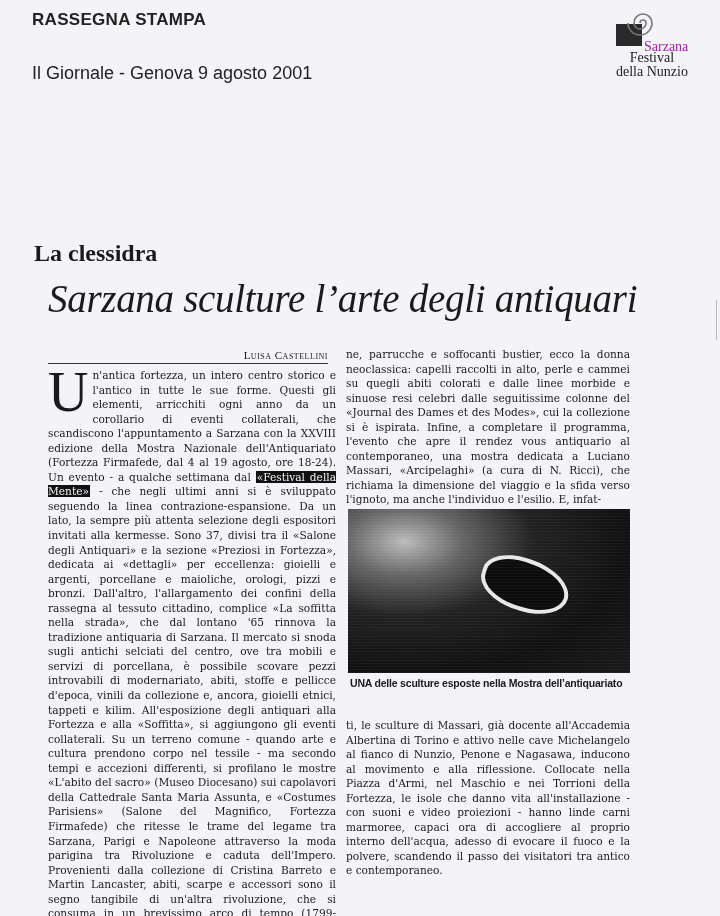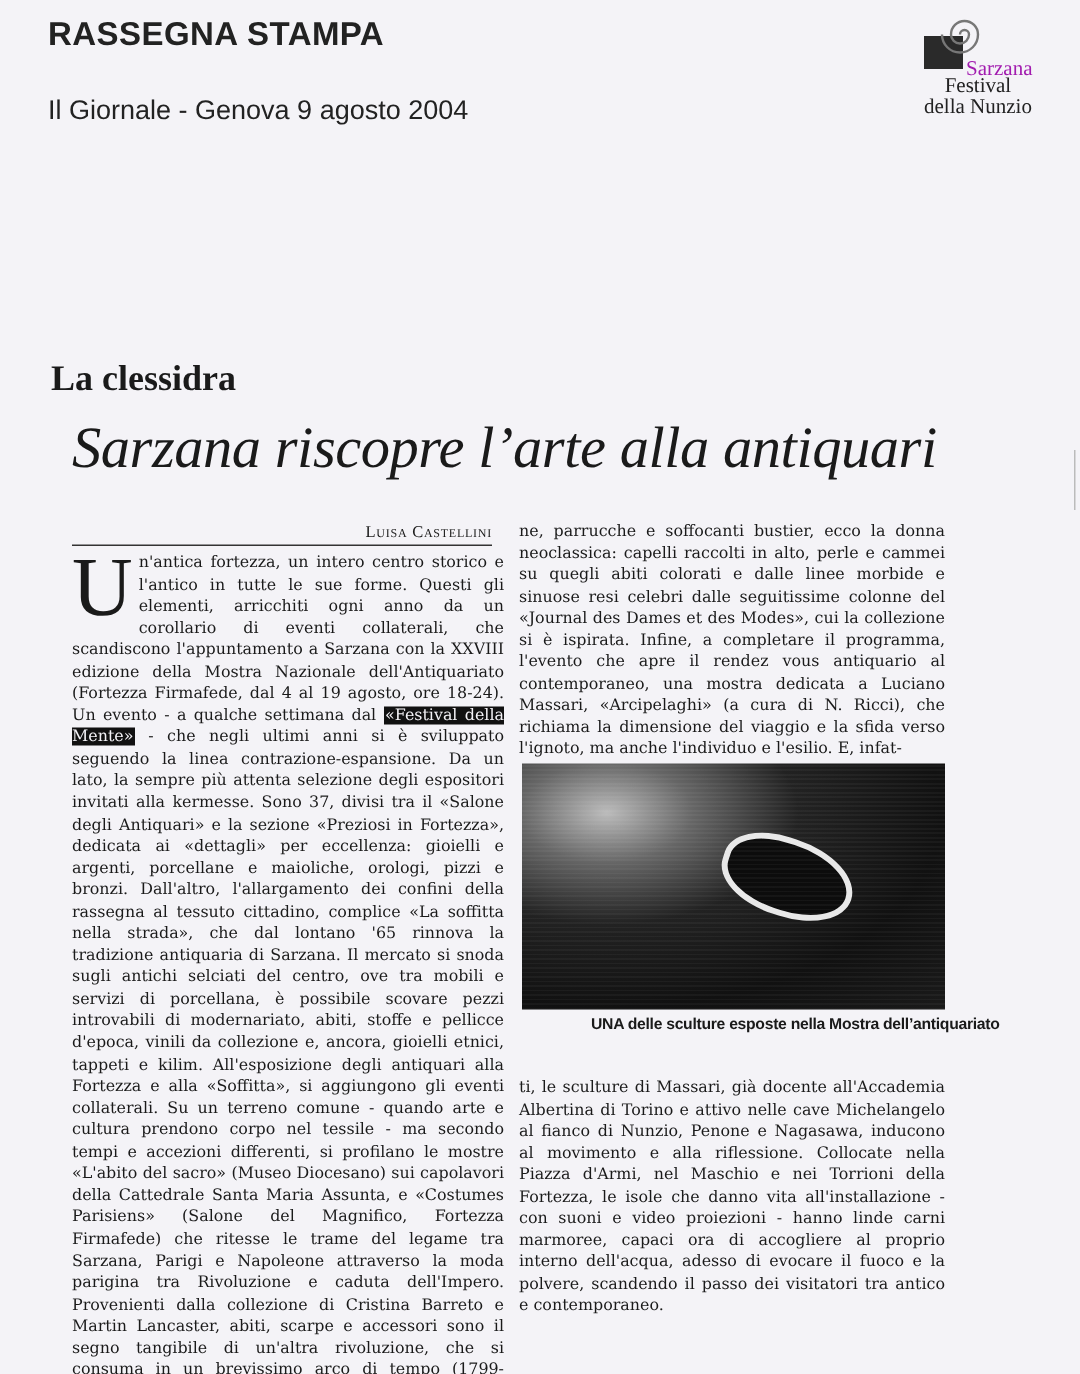--- a/index.html
+++ b/index.html
@@ -1,61 +1,61 @@
 <!DOCTYPE html>
 <html><head>
 <meta charset="utf-8">
 <style>
   html,body{margin:0;padding:0;}
   body{width:720px;height:916px;background:#f4f3f7;position:relative;overflow:hidden;color:#1a1a1a;}
-  .hdr1{position:absolute;left:32px;top:10px;font-family:"Liberation Sans",sans-serif;font-weight:bold;font-size:22px;letter-spacing:0.3px;color:#222;}
+  .hdr1{position:absolute;left:32px;top:10px;font-family:"Liberation Sans",sans-serif;font-weight:bold;font-size:17px;letter-spacing:0.3px;color:#222;}
   .hdr2{position:absolute;left:32px;top:63px;font-family:"Liberation Sans",sans-serif;font-size:18px;color:#222;}
   .logo{position:absolute;left:612px;top:4px;width:100px;height:78px;}
   .logo .sq{position:absolute;left:4px;top:20px;width:26px;height:22px;background:#2a2a2a;}
   .logo .spiral{position:absolute;left:14px;top:2px;width:34px;height:34px;}
   .logo .t1{position:absolute;left:32px;top:35px;font-family:"Liberation Serif",serif;font-size:14px;color:#a21caf;}
   .logo .t2{position:absolute;left:4px;top:47px;font-family:"Liberation Serif",serif;font-size:14px;line-height:14px;color:#222;text-align:center;}
   .kicker{position:absolute;left:34px;top:240px;font-family:"Liberation Serif",serif;font-weight:bold;font-size:24px;color:#1a1a1a;}
   .title{position:absolute;left:48px;top:276px;font-family:"Liberation Serif",serif;font-style:italic;font-size:39px;color:#1a1a1a;letter-spacing:-0.3px;}
   .byline{position:absolute;left:48px;top:349px;width:280px;font-family:"Liberation Serif",serif;font-size:11px;font-variant:small-caps;letter-spacing:0.5px;border-bottom:1px solid #333;padding-bottom:2px;text-align:right;}
   .col{position:absolute;font-family:"DejaVu Serif",serif;font-size:10.6px;line-height:14.55px;text-align:justify;color:#1a1a1a;}
   .col p{margin:0;}
   .col1{left:48px;top:368px;width:288px;}
   .col2{left:346px;top:347px;width:284px;}
   .col3{left:346px;top:718px;width:284px;}
   .dropcap{float:left;font-family:"Liberation Serif",serif;font-size:56px;line-height:44px;margin:2px 4px 0 0;}
   .hl{background:#111;color:#f4f3f7;padding:0 1px;}
   .photo{position:absolute;left:348px;top:509px;width:282px;height:164px;background:radial-gradient(ellipse at 20% 20%,#bbb 0%,#666 18%,#222 40%,#111 70%,#1a1a1a 100%);overflow:hidden;}
   .photo .hole{position:absolute;left:132px;top:50px;width:82px;height:44px;border-radius:45% 55% 50% 50%;border:4px solid #e8e8e8;background:#0c0c0c;transform:rotate(18deg);}
   .photo .streak{position:absolute;left:0;top:0;width:100%;height:100%;background:repeating-linear-gradient(0deg,rgba(255,255,255,0.04) 0 1px,transparent 1px 3px);}
-  .caption{position:absolute;left:350px;top:677px;font-family:"Liberation Sans",sans-serif;font-weight:bold;font-size:10.5px;color:#1a1a1a;letter-spacing:-0.2px;margin-left:44px;}
+  .caption{position:absolute;left:350px;top:677px;font-family:"Liberation Sans",sans-serif;font-weight:bold;font-size:10.5px;color:#1a1a1a;letter-spacing:-0.2px;}
   .rule{position:absolute;left:716px;top:300px;width:1px;height:40px;background:#bbb;}
 </style>
 </head>
 <body>
 
 <div class="hdr1">RASSEGNA STAMPA</div>
-<div class="hdr2">Il Giornale - Genova 9 agosto 2004</div>
+<div class="hdr2">Il Giornale - Genova 9 agosto 2001</div>
 
 <div class="logo">
   <div class="sq"></div>
   <svg class="spiral" viewBox="0 0 34 34">
     <g fill="none" stroke="#777" stroke-width="1.6">
       <path d="M17 17 m-3 0 a3 3 0 1 1 6 0 a6 6 0 1 1 -12 0 a9 9 0 1 1 18 0 a12 12 0 1 1 -24 0"></path>
     </g>
   </svg>
   <div class="t1">Sarzana</div>
   <div class="t2">
     <div>Festival</div>
     <div>della Nunzio</div>
   </div>
 </div>
 
 <div class="kicker">La clessidra</div>
-<div class="title">Sarzana riscopre l’arte alla antiquari</div>
+<div class="title">Sarzana sculture l’arte degli antiquari</div>
 <div class="byline">Luisa Castellini</div>
 <div class="rule"></div>
 
 <div class="col col1">
   <p><span class="dropcap">U</span><span>n'antica fortezza, un intero centro storico e l'antico in tutte le sue forme. Questi gli elementi, arricchiti ogni anno da un corollario di eventi collaterali, che scandiscono l'appuntamento a Sarzana con la XXVIII edizione della Mostra Nazionale dell'Antiquariato (Fortezza Firmafede, dal 4 al 19 agosto, ore 18-24). Un evento - a qualche settimana dal </span><span class="hl">«Festival della Mente»</span><span> - che negli ultimi anni si è sviluppato seguendo la linea contrazione-espansione. Da un lato, la sempre più attenta selezione degli espositori invitati alla kermesse. Sono 37, divisi tra il «Salone degli Antiquari» e la sezione «Preziosi in Fortezza», dedicata ai «dettagli» per eccellenza: gioielli e argenti, porcellane e maioliche, orologi, pizzi e bronzi. Dall'altro, l'allargamento dei confini della rassegna al tessuto cittadino, complice «La soffitta nella strada», che dal lontano '65 rinnova la tradizione antiquaria di Sarzana. Il mercato si snoda sugli antichi selciati del centro, ove tra mobili e servizi di porcellana, è possibile scovare pezzi introvabili di modernariato, abiti, stoffe e pellicce d'epoca, vinili da collezione e, ancora, gioielli etnici, tappeti e kilim. All'esposizione degli antiquari alla Fortezza e alla «Soffitta», si aggiungono gli eventi collaterali. Su un terreno comune - quando arte e cultura prendono corpo nel tessile - ma secondo tempi e accezioni differenti, si profilano le mostre «L'abito del sacro» (Museo Diocesano) sui capolavori della Cattedrale Santa Maria Assunta, e «Costumes Parisiens» (Salone del Magnifico, Fortezza Firmafede) che ritesse le trame del legame tra Sarzana, Parigi e Napoleone attraverso la moda parigina tra Rivoluzione e caduta dell'Impero. Provenienti dalla collezione di Cristina Barreto e Martin Lancaster, abiti, scarpe e accessori sono il segno tangibile di un'altra rivoluzione, che si consuma in un brevissimo arco di tempo (1799-1813). Messe alla berlina sottogon-</span></p>
 </div>
 
 <div class="col col2">
   <p>ne, parrucche e soffocanti bustier, ecco la donna neoclassica: capelli raccolti in alto, perle e cammei su quegli abiti colorati e dalle linee morbide e sinuose resi celebri dalle seguitissime colonne del «Journal des Dames et des Modes», cui la collezione si è ispirata. Infine, a completare il programma, l'evento che apre il rendez vous antiquario al contemporaneo, una mostra dedicata a Luciano Massari, «Arcipelaghi» (a cura di N. Ricci), che richiama la dimensione del viaggio e la sfida verso l'ignoto, ma anche l'individuo e l'esilio. E, infat-</p>
 </div>

